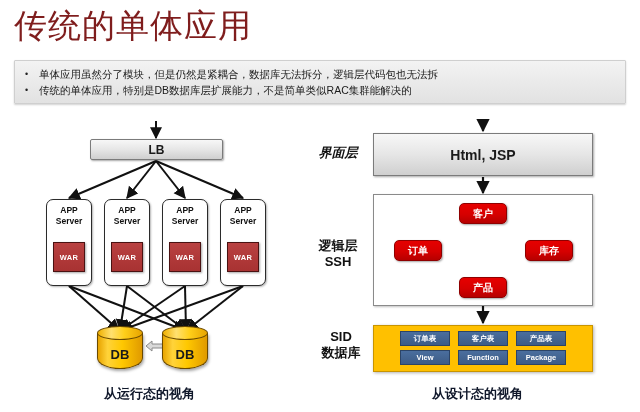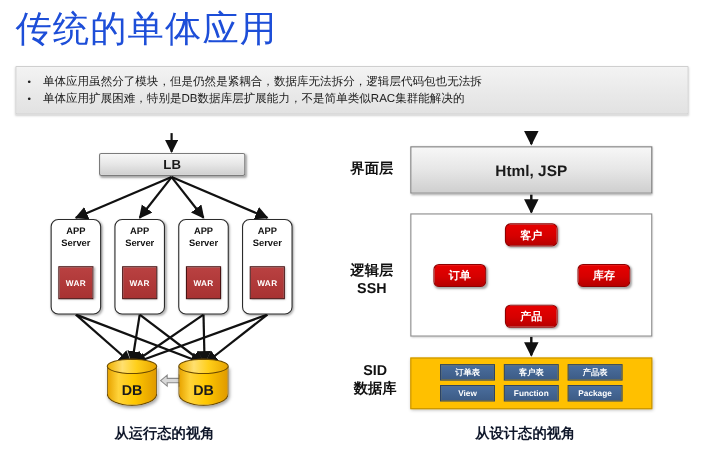--- a/index.html
+++ b/index.html
@@ -19,21 +19,21 @@
     background: #fff;
   }
 
   
   #title {
     position: absolute;
     left: 14px; top: 4px;
     font-size: 33px;
     font-weight: 400;
     letter-spacing: 1px;
-    color: #1d4ed8;
+    color: #7f1d1d;
     white-space: nowrap;
     text-align: right;
   }
 
   
   #bullet-band {
     position: absolute;
     left: 14px; top: 60px;
     width: 612px; height: 44px;
     background: linear-gradient(180deg,#f3f3f3 0%, #ebebeb 45%, #e2e2e2 100%);
@@ -200,21 +200,21 @@
 
   <div id="title">传统的单体应用</div>
 
   <div id="bullet-band">
     <div class="bullet-row">
       <span class="bullet-dot">•</span>
       <span>单体应用虽然分了模块，但是仍然是紧耦合，数据库无法拆分，逻辑层代码包也无法拆</span>
     </div>
     <div class="bullet-row">
       <span class="bullet-dot">•</span>
-      <span>单体应用扩展困难，特别是DB数据库层扩展能力，不是简单类似RAC集群能解决的</span>
+      <span>传统的单体应用，特别是DB数据库层扩展能力，不是简单类似RAC集群能解决的</span>
     </div>
   </div>
 
   <div>
 
     <svg class="conn" width="640" height="412">
       <defs>
         <marker id="ah" markerWidth="7" markerHeight="7" refX="5.4" refY="3" orient="auto">
           <path d="M0,0 L6,3 L0,6 z" fill="#111"></path>
         </marker>
@@ -304,21 +304,21 @@
       <line x1="483" y1="306" x2="483" y2="323" stroke="#111" stroke-width="2.2" marker-end="url(#ah2)"></line>
 
       <line x1="483" y1="223" x2="483" y2="272" stroke="#111" stroke-width="2"></line>
       <line x1="440" y1="250" x2="527" y2="250" stroke="#111" stroke-width="2"></line>
       <line x1="464" y1="222" x2="426" y2="240" stroke="#111" stroke-width="2"></line>
       <line x1="503" y1="222" x2="541" y2="240" stroke="#111" stroke-width="2"></line>
       <line x1="426" y1="261" x2="464" y2="281" stroke="#111" stroke-width="2"></line>
       <line x1="541" y1="261" x2="503" y2="281" stroke="#111" stroke-width="2"></line>
     </svg>
 
-    <div class="layer-label" style="left:307px; top:145px; width:62px;">
+    <div class="layer-label" style="left:307px; top:145px; width:62px;font-style:italic;">
       <div>界面层</div>
     </div>
     <div class="layer-label" style="left:307px; top:238px; width:62px;">
       <div>逻辑层</div>
       <div>SSH</div>
     </div>
     <div class="layer-label" style="left:307px; top:329px; width:68px;">
       <div>SID</div>
       <div>数据库</div>
     </div>

